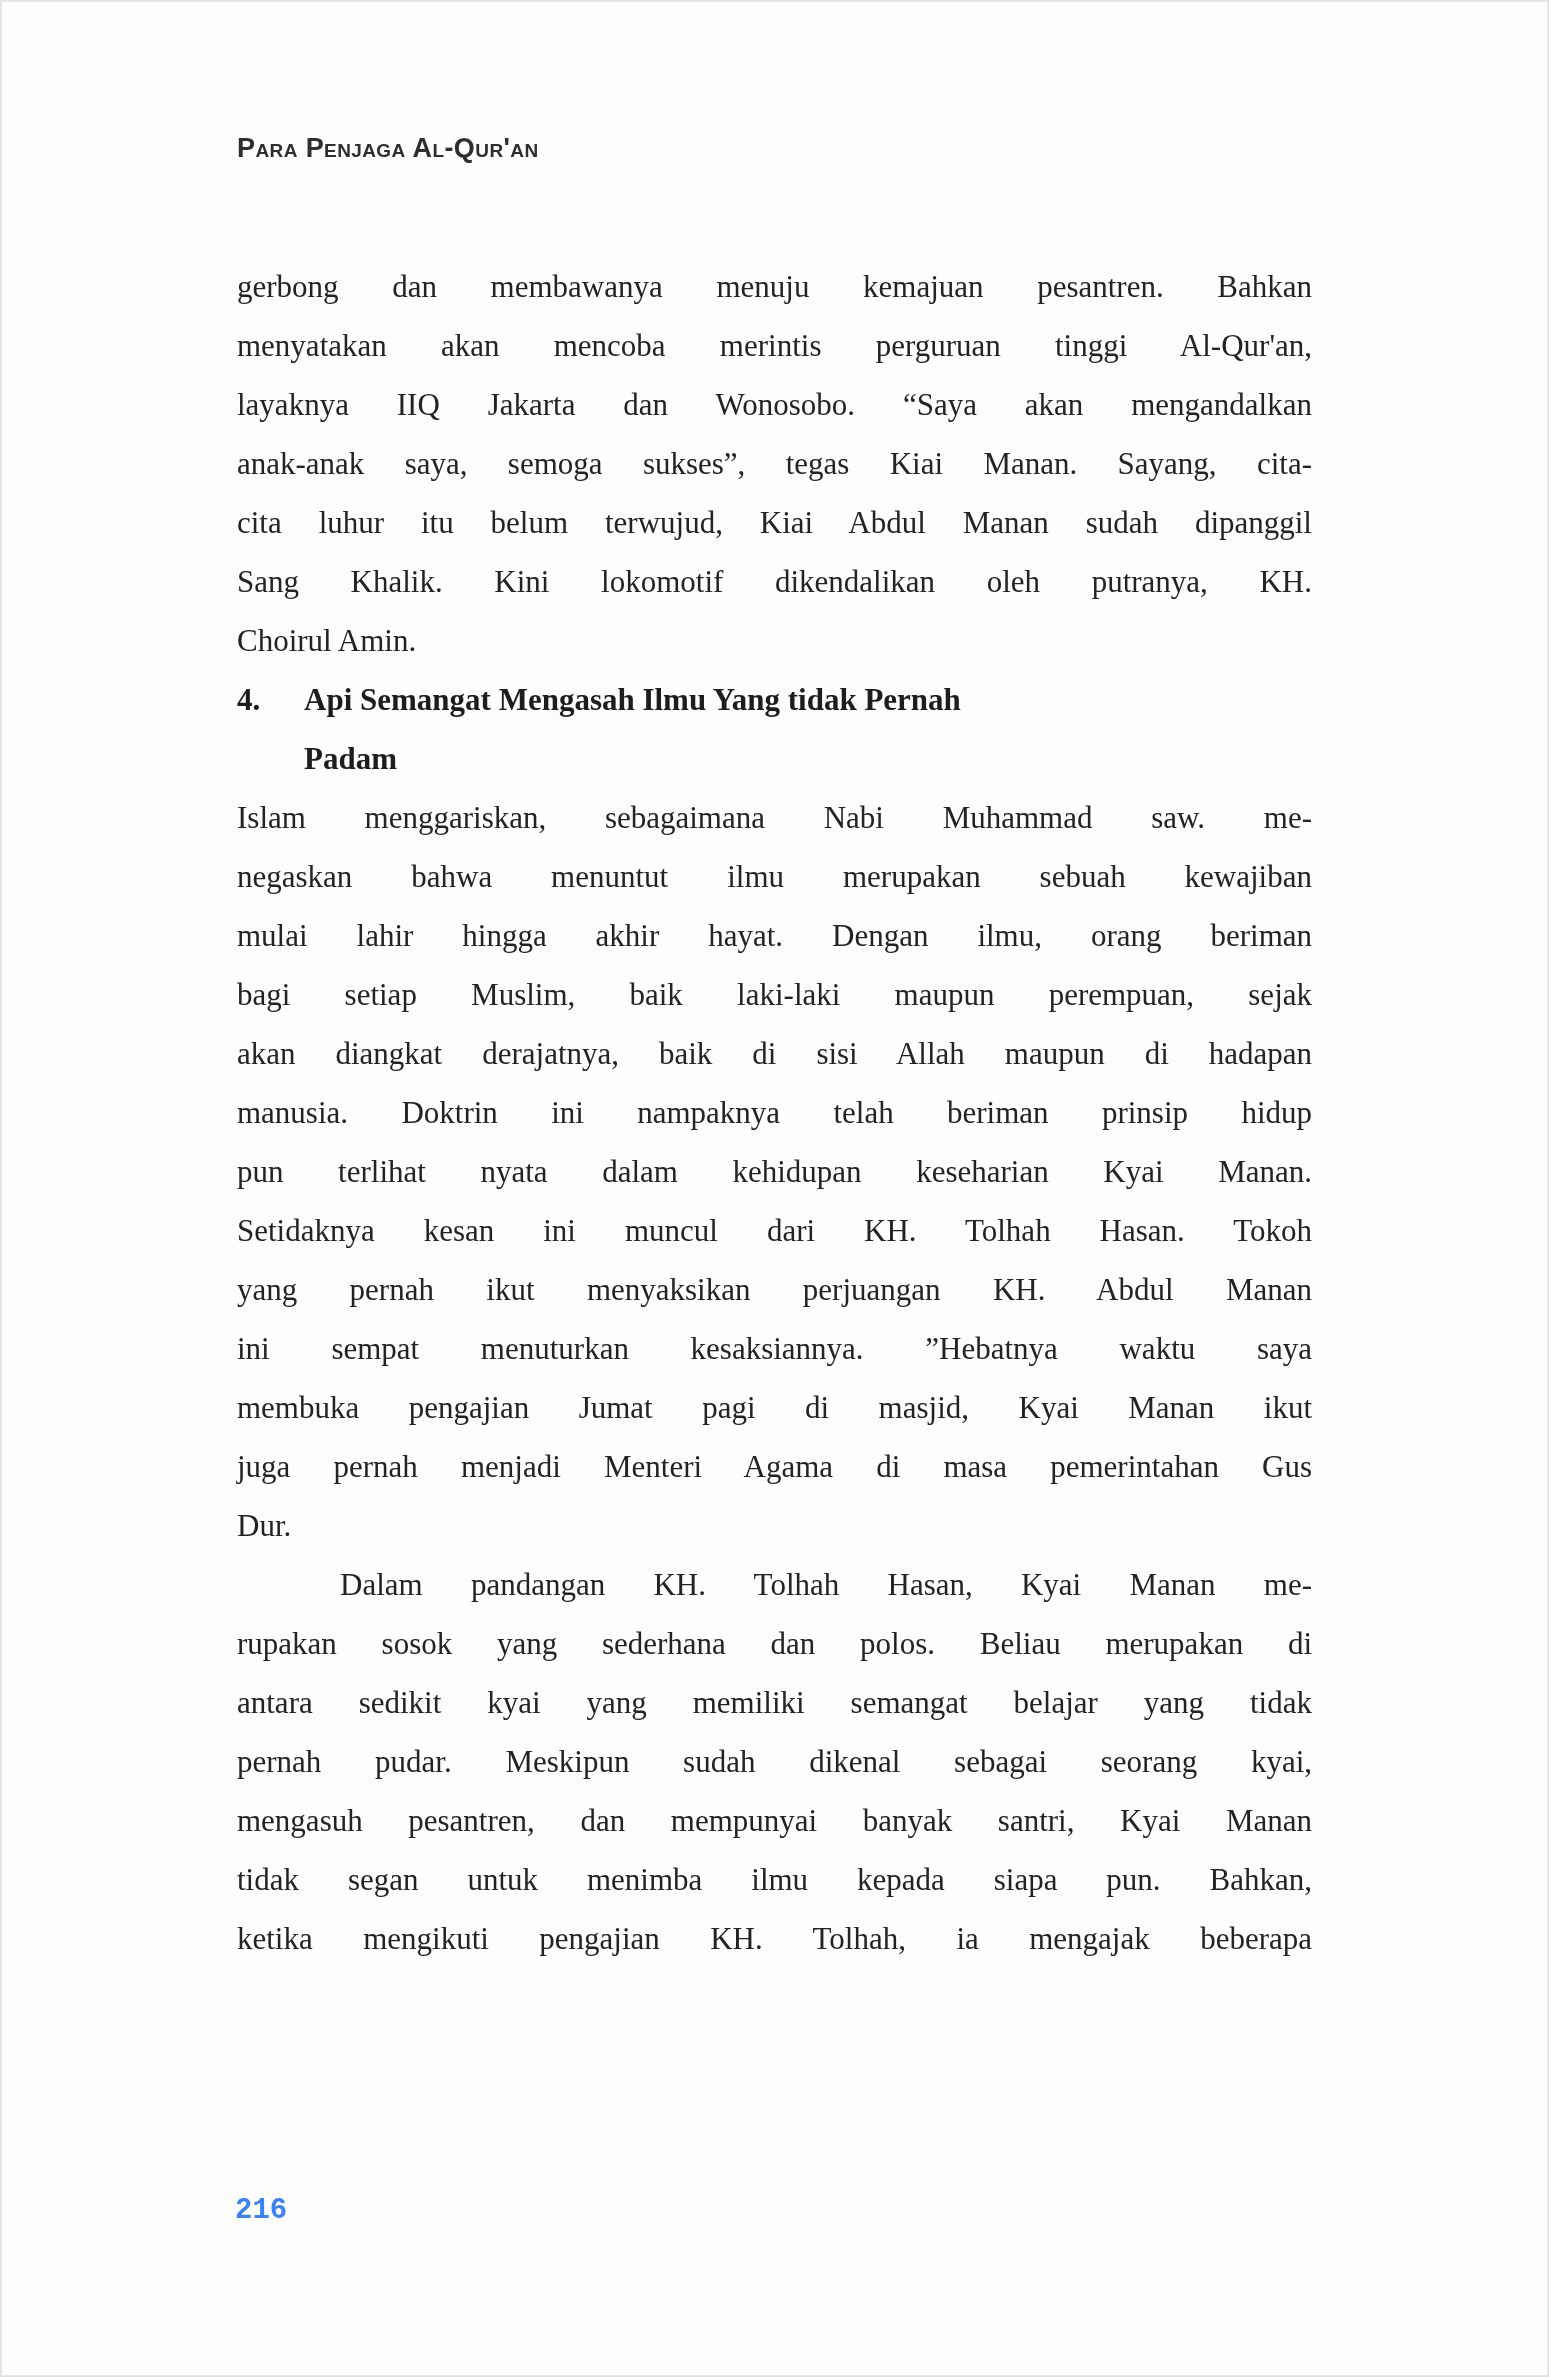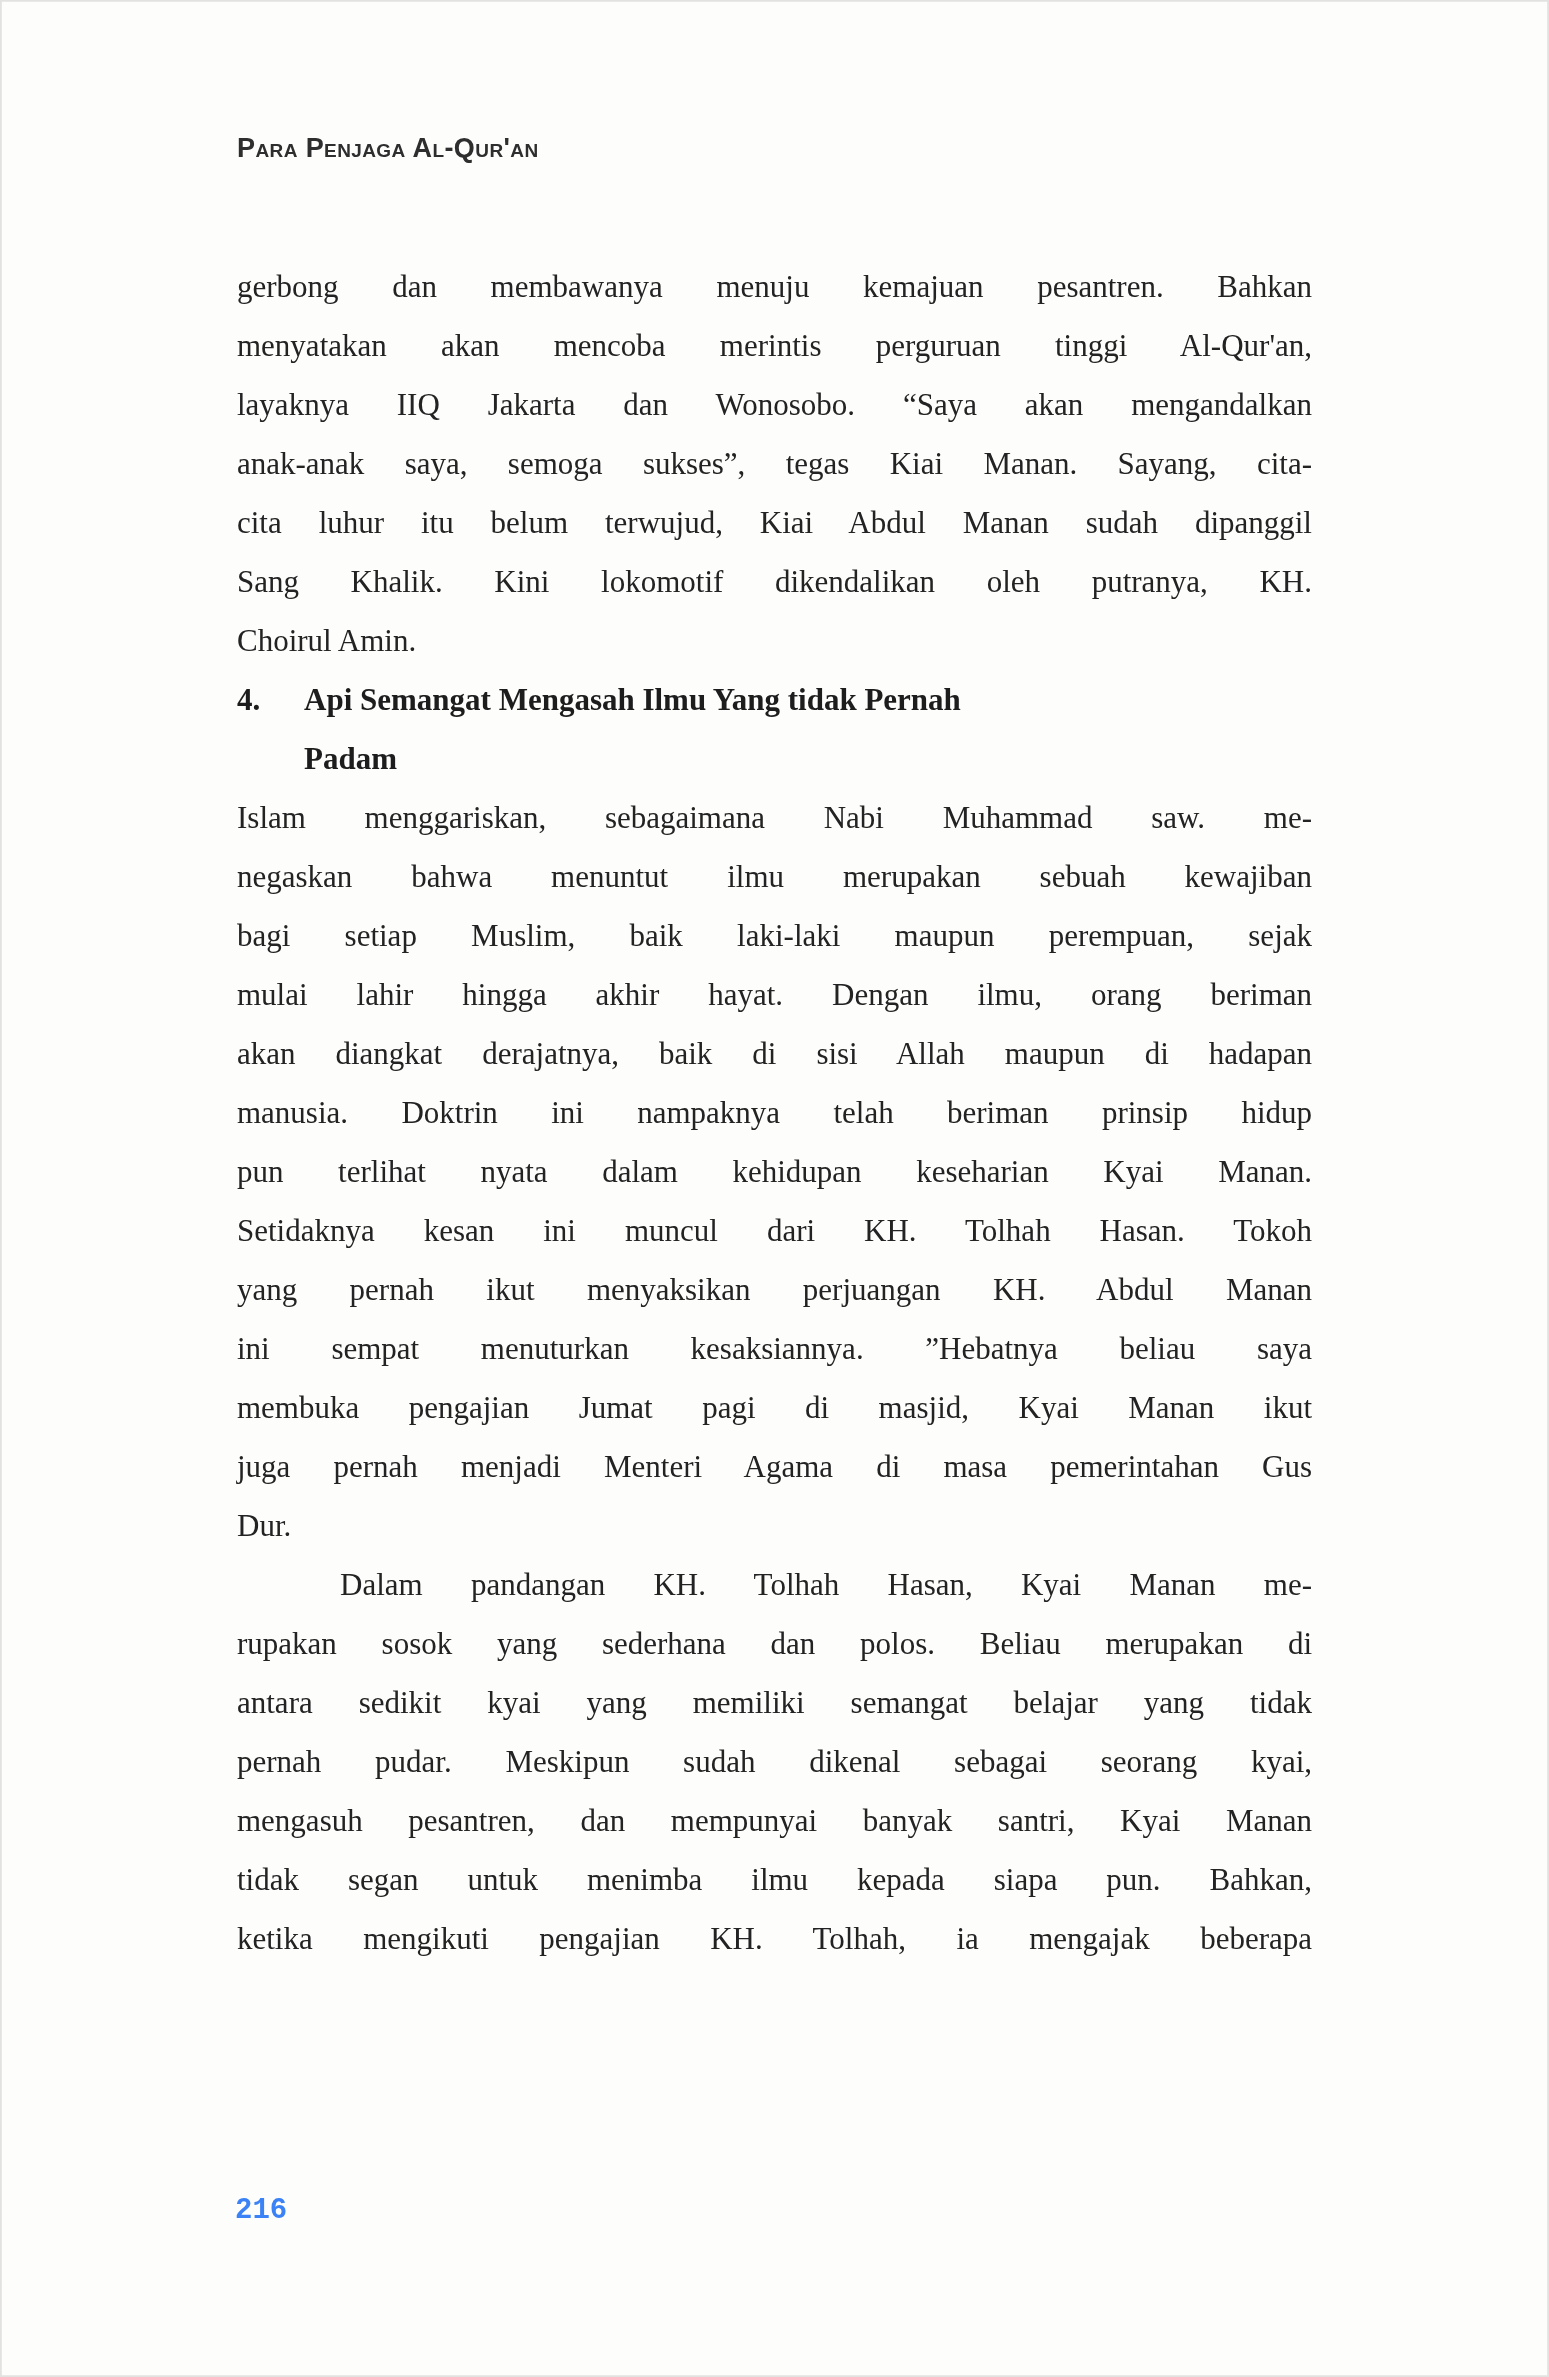--- a/index.html
+++ b/index.html
@@ -96,28 +96,28 @@
       <span class="hnum">4.</span>
       <span class="htext">
         <span>Api Semangat Mengasah Ilmu Yang tidak Pernah</span><br>
         <span>Padam</span>
       </span>
     </div>
 
     <div class="paragraph">
         <div class="pline just">Islam menggariskan, sebagaimana Nabi Muhammad saw. me-</div>
         <div class="pline just">negaskan bahwa menuntut ilmu merupakan sebuah kewajiban</div>
+        <div class="pline just">mulai lahir hingga akhir hayat. Dengan ilmu, orang beriman</div>
         <div class="pline just">bagi setiap Muslim, baik laki-laki maupun perempuan, sejak</div>
-        <div class="pline just">mulai lahir hingga akhir hayat. Dengan ilmu, orang beriman</div>
         <div class="pline just">akan diangkat derajatnya, baik di sisi Allah maupun di hadapan</div>
         <div class="pline just">manusia. Doktrin ini nampaknya telah beriman prinsip hidup</div>
         <div class="pline just">pun terlihat nyata dalam kehidupan keseharian Kyai Manan.</div>
         <div class="pline just">Setidaknya kesan ini muncul dari KH. Tolhah Hasan. Tokoh</div>
         <div class="pline just">yang pernah ikut menyaksikan perjuangan KH. Abdul Manan</div>
-        <div class="pline just">ini sempat menuturkan kesaksiannya. ”Hebatnya beliau saya</div>
+        <div class="pline just">ini sempat menuturkan kesaksiannya. ”Hebatnya waktu saya</div>
         <div class="pline just">membuka pengajian Jumat pagi di masjid, Kyai Manan ikut</div>
         <div class="pline just">juga pernah menjadi Menteri Agama di masa pemerintahan Gus</div>
         <div class="pline">Dur.</div>
       </div>
 
     <div class="paragraph">
         <div class="pline just indent">Dalam pandangan KH. Tolhah Hasan, Kyai Manan me-</div>
         <div class="pline just">rupakan sosok yang sederhana dan polos. Beliau merupakan di</div>
         <div class="pline just">antara sedikit kyai yang memiliki semangat belajar yang tidak</div>
         <div class="pline just">pernah pudar. Meskipun sudah dikenal sebagai seorang kyai,</div>

